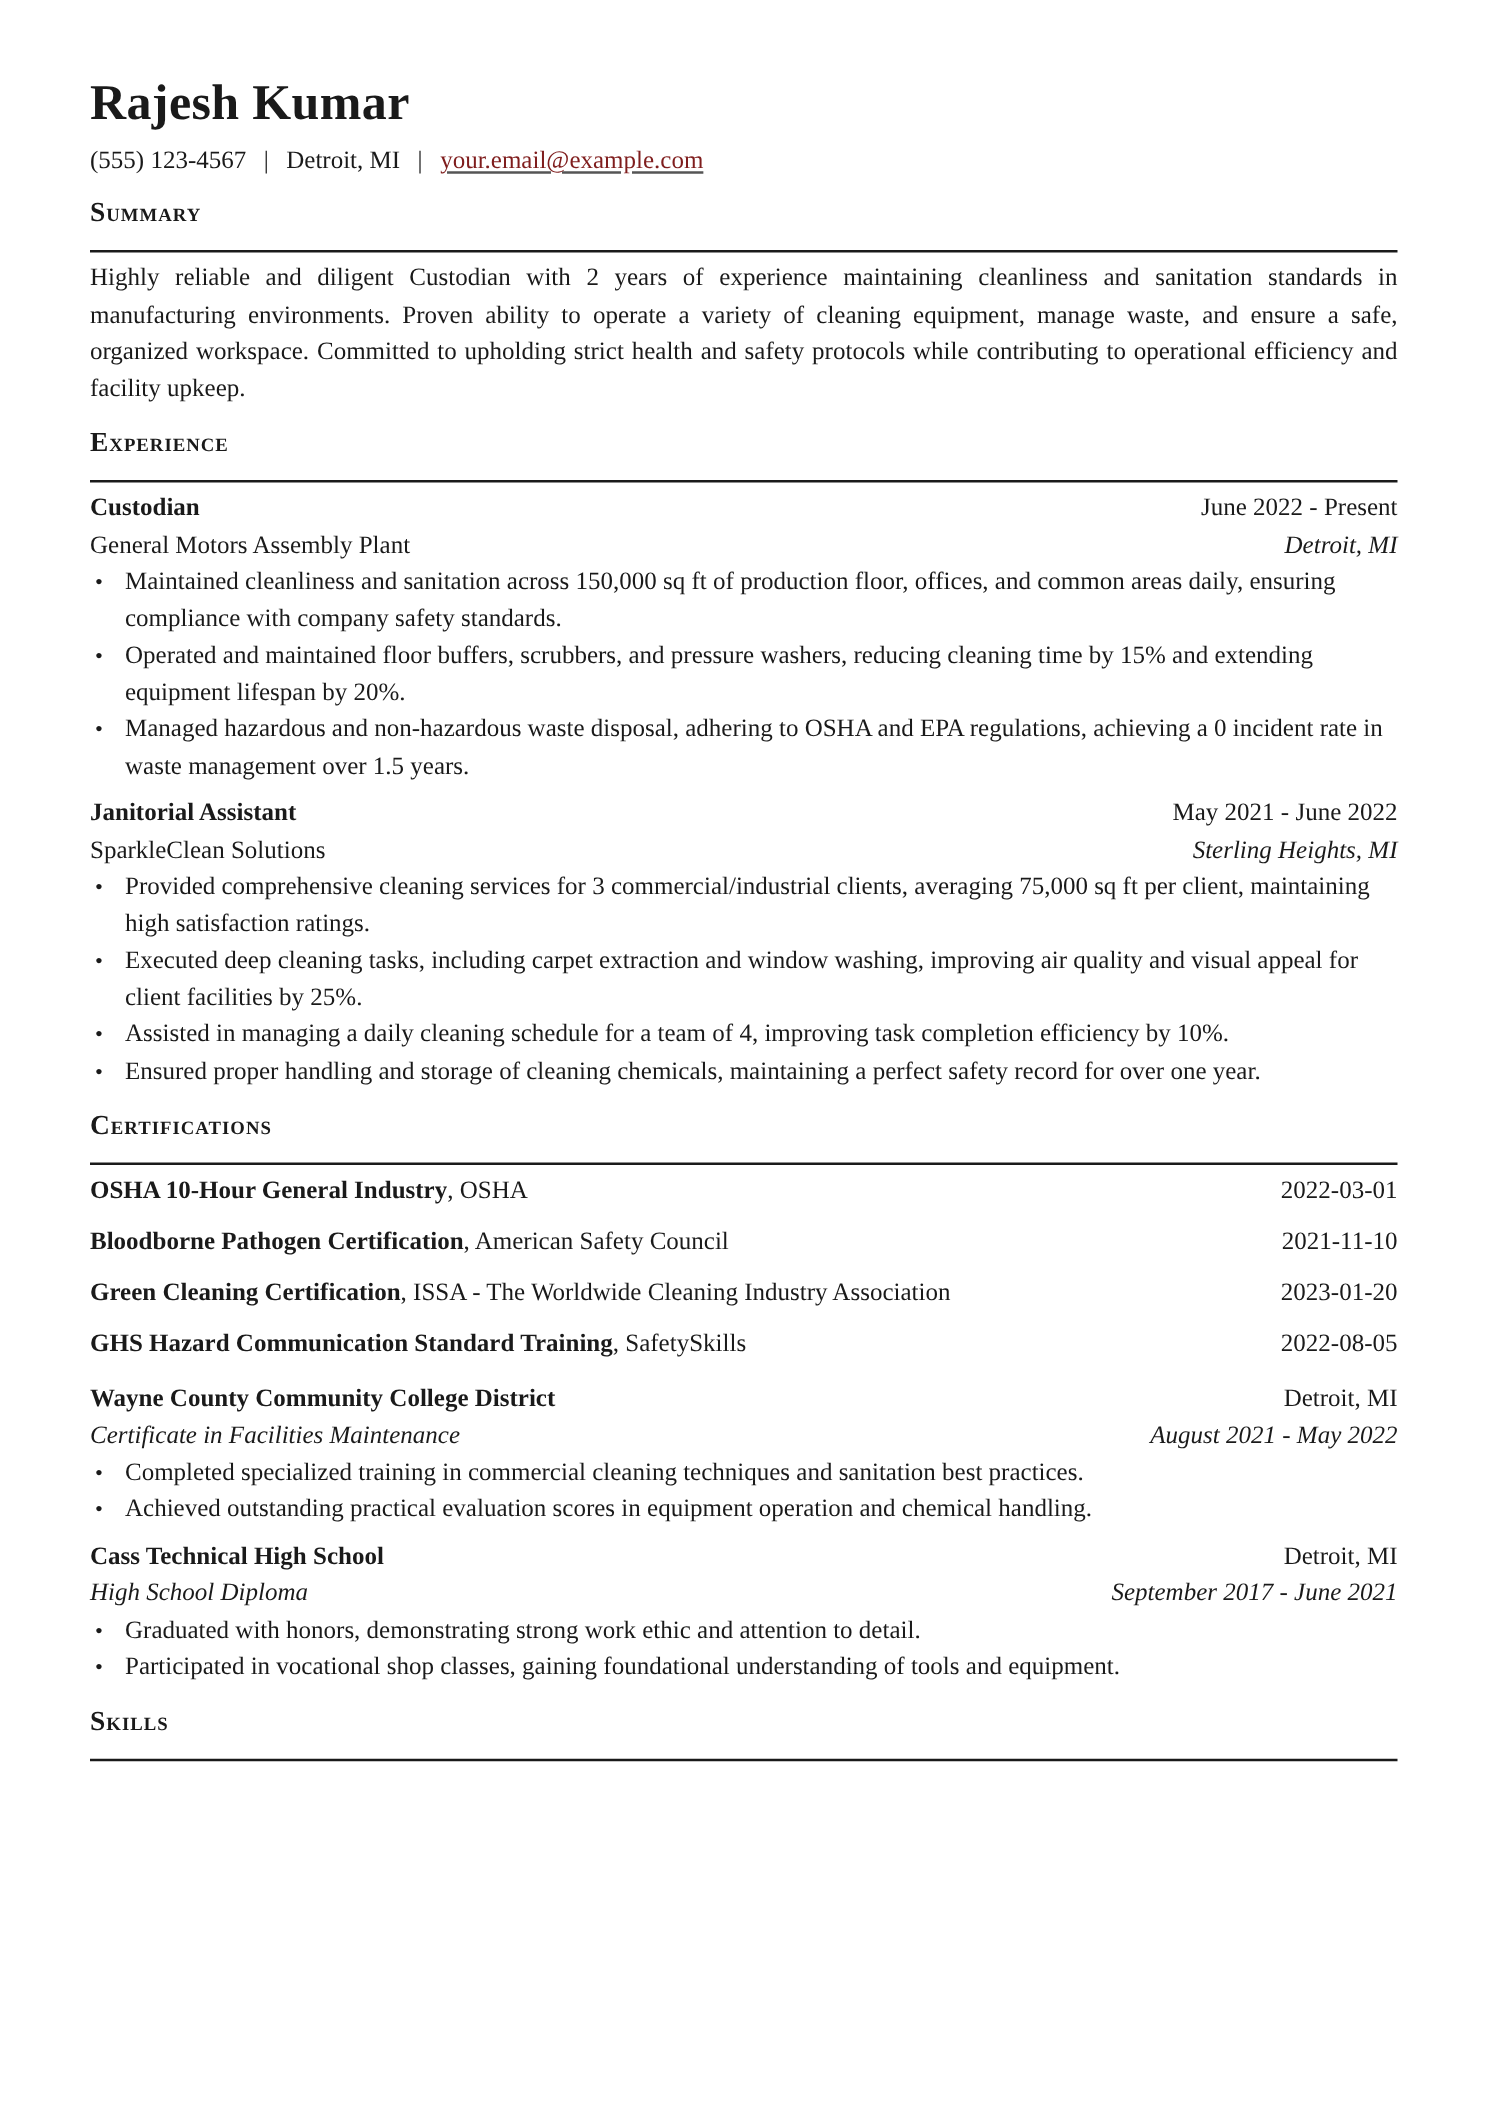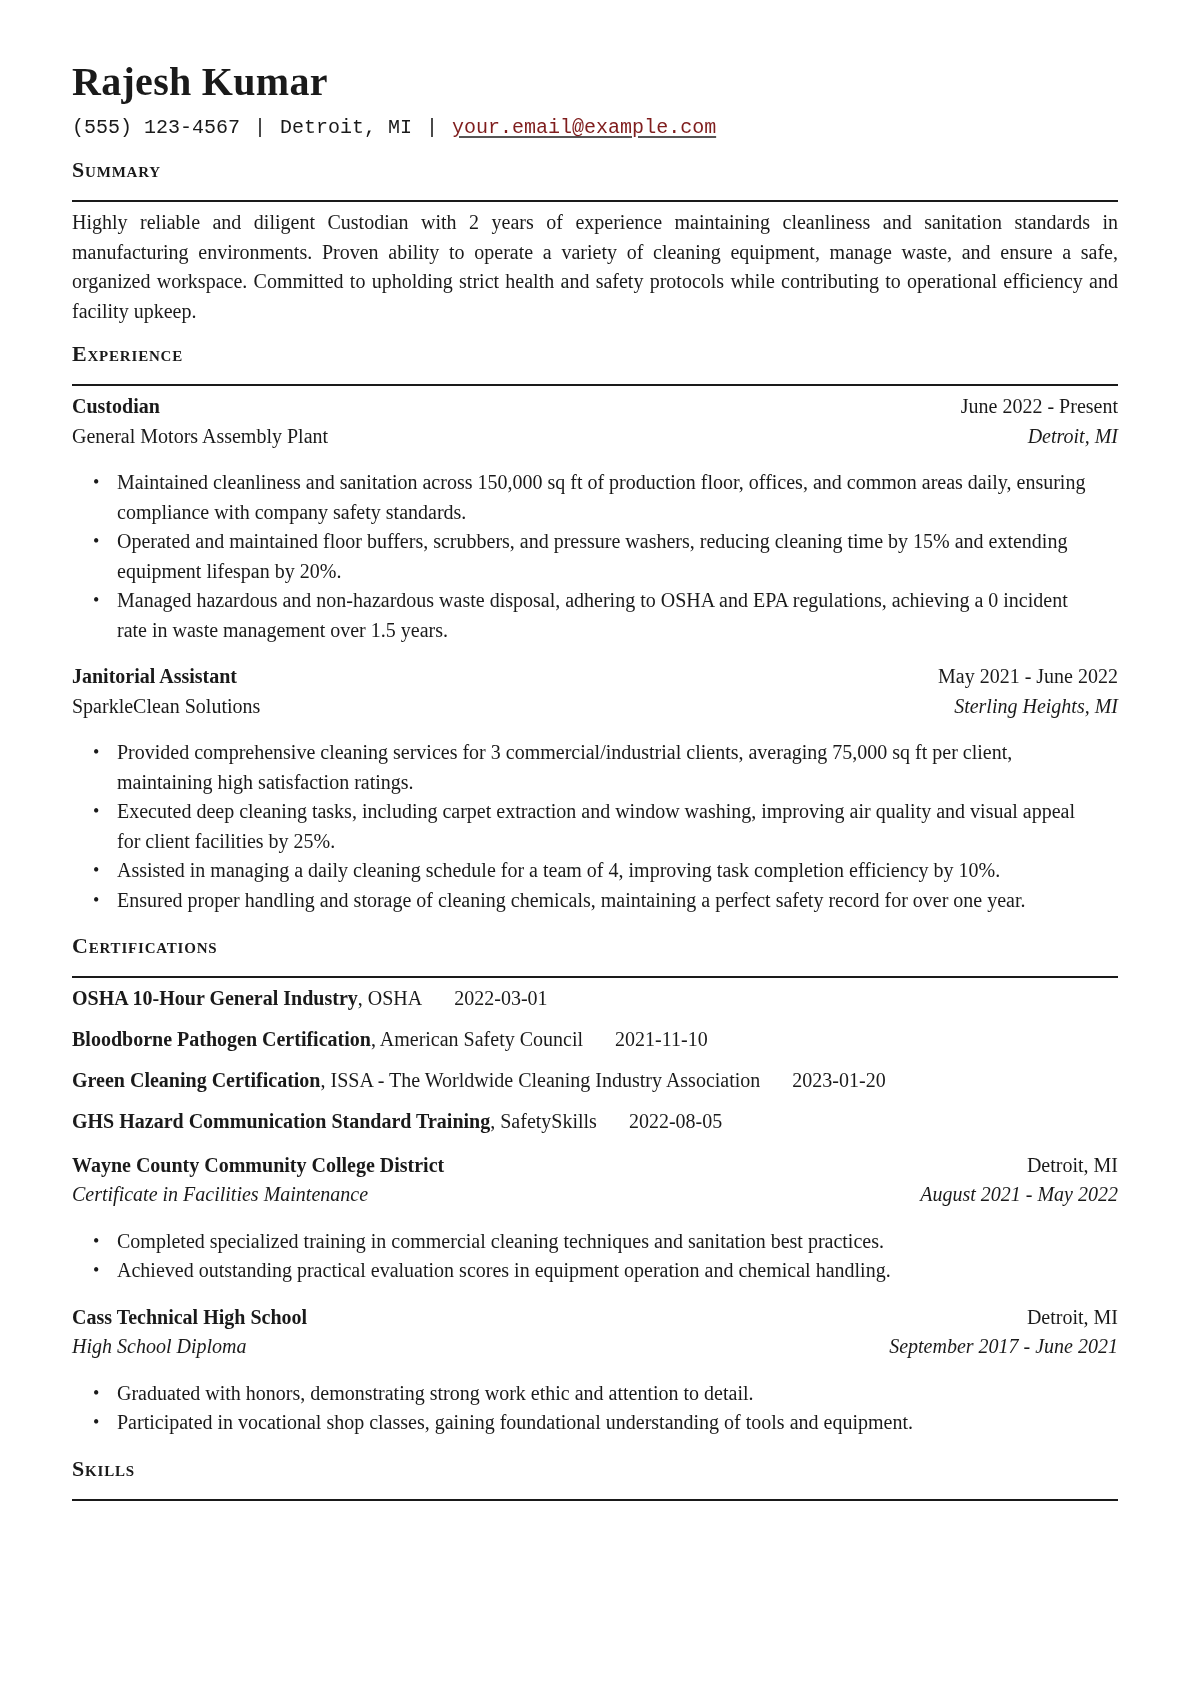--- a/index.html
+++ b/index.html
@@ -3,39 +3,39 @@
 <meta charset="utf-8">
 <style>
   html, body { margin: 0; padding: 0; background: #ffffff; }
   body {
     width: 1190px; height: 1683px; position: relative; overflow: hidden;
     font-family: "Liberation Serif", "DejaVu Serif", serif;
     color: #1a1a1a; font-size: 20px;
   }
   .page { position: absolute; left: 72px; top: 56px; width: 1046px; }
   .name { font-size: 40px; font-weight: bold; line-height: 52px; margin: 0; letter-spacing: 0.3px; }
-  .contact { font-size: 20px; line-height: 28px; margin-top: 6px; display: flex; align-items: center; font-family: Liberation Mono, monospace; }
+  .contact { font-size: 20px; line-height: 28px; margin-top: 6px; display: flex; align-items: center; }
   .contact .sep { margin: 0 14px; }
   .contact a { color: #7f1d1d; text-decoration: underline; text-decoration-color: #555; text-underline-offset: 3px; }
   .section { margin-top: 14px; }
   .sec-title {
     font-size: 22px; font-weight: bold; font-variant: small-caps; letter-spacing: 0.8px;
     line-height: 28px; padding-bottom: 16px; border-bottom: 2px solid #1a1a1a; margin-bottom: 6px;
   }
   .para { line-height: 29.5px; text-align: justify; margin: 0; }
   .entry { margin-bottom: 8px; }
   .row { display: flex; justify-content: space-between; line-height: 29.5px; }
   .bold { font-weight: bold; }
   .ital { font-style: italic; }
-  ul.bullets { margin: 17px; padding: 0 0 0 28px; list-style: none; }
+  ul.bullets { margin: 0; padding: 0 0 0 28px; list-style: none; }
   ul.bullets li { position: relative; line-height: 29.5px; }
   ul.bullets li::before {
     content: "\2022"; position: absolute; left: -24px; top: 0; font-size: 18px;
   }
-  .cert-row { display: flex; line-height: 29.5px; margin-bottom: 11.5px; gap: 32px; }
+  .cert-row { display: flex; justify-content: space-between; line-height: 29.5px; margin-bottom: 11.5px; gap: 32px; }
   .cert-row:last-child { margin-bottom: 4px; }
   .skills-line { line-height: 29.5px; margin: 0; text-align: justify; }
 </style>
 </head>
 <body>
 
 <div class="page">
 
   <div>
     <h1 class="name">Rajesh Kumar</h1>

